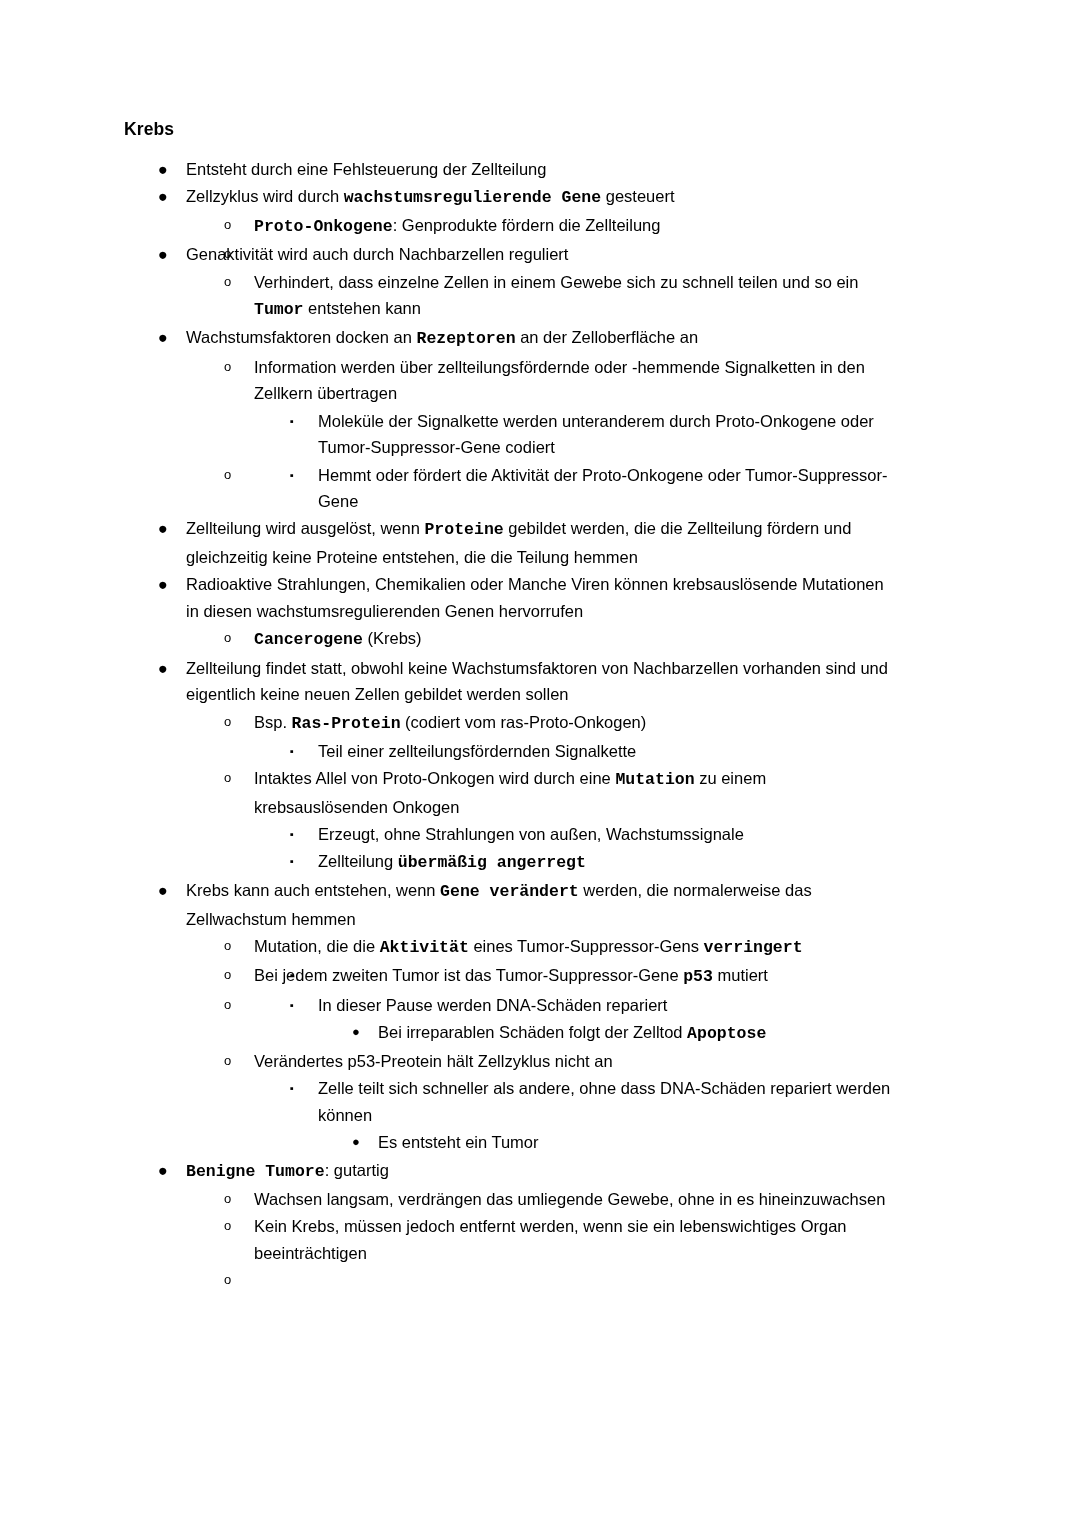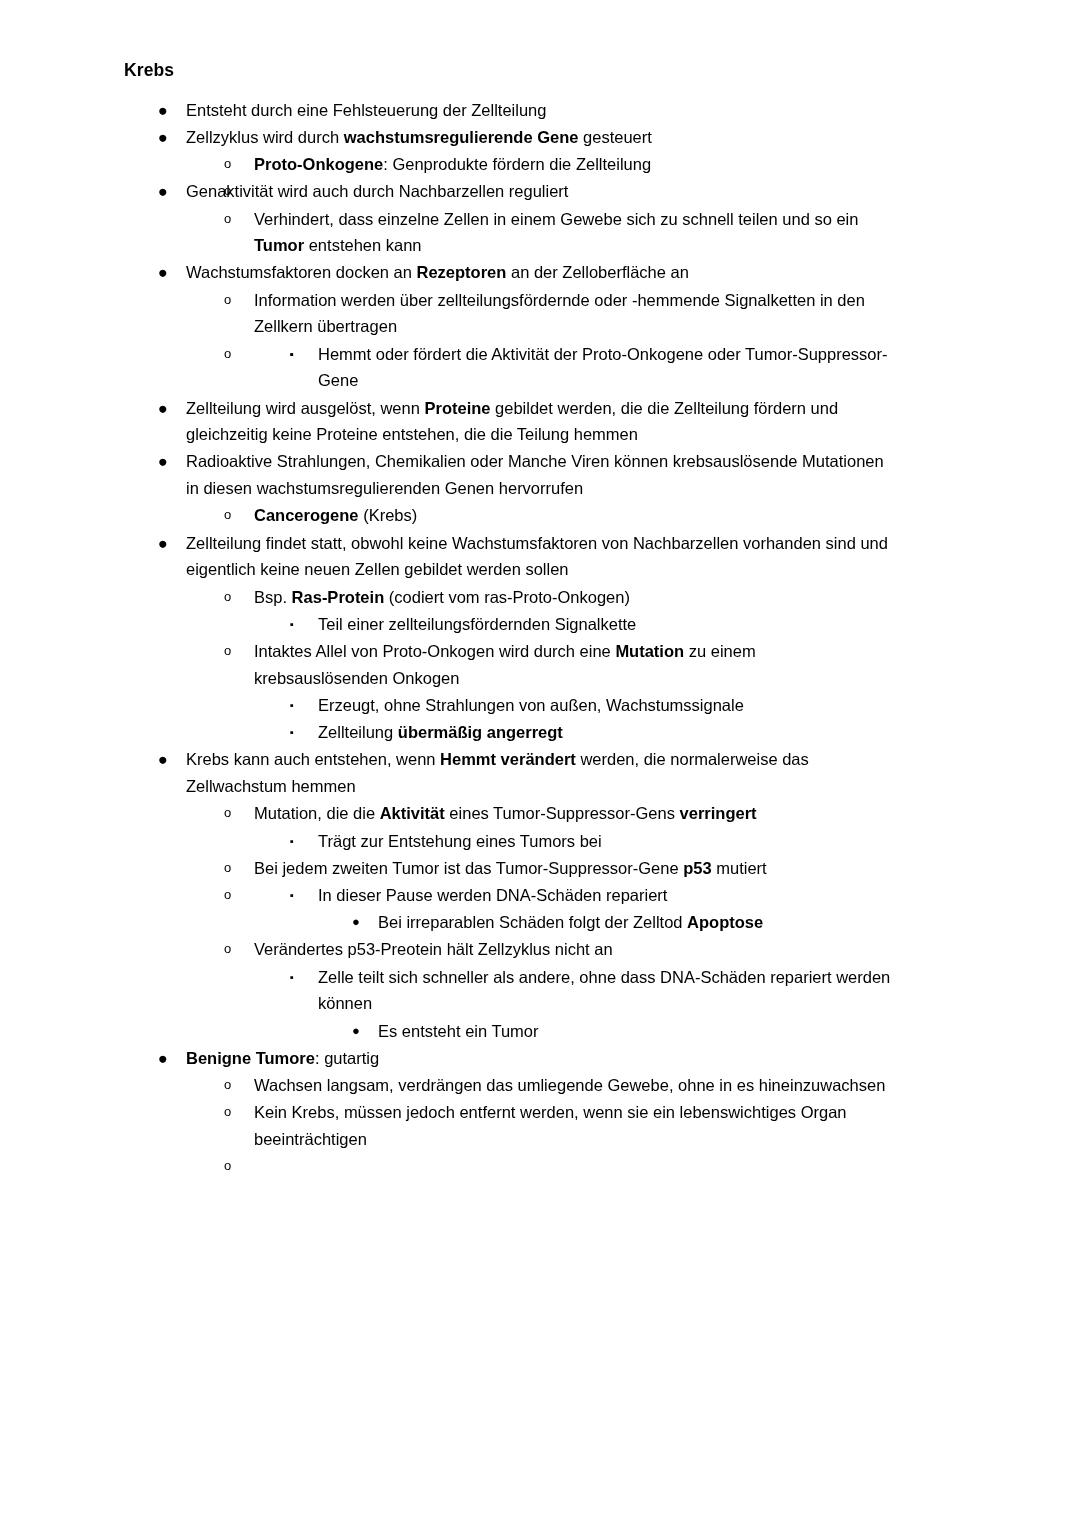--- a/index.html
+++ b/index.html
@@ -11,21 +11,21 @@
     width: 1080px;
     min-height: 1527px;
     font-family: "Liberation Sans", sans-serif;
     color: #000000;
   }
   .page {
     position: relative;
     width: 996px;
     min-height: 1527px;
     box-sizing: border-box;
-    padding: 59px 104px 40px 124px;
+    padding: 118px 104px 40px 124px;
   }
   .doc-title {
     font-size: 17.5px;
     font-weight: bold;
     line-height: 1.35;
     margin: 0 0 14px 0;
     letter-spacing: 0.1px;
   }
   ul.lvl {
     list-style: none;
@@ -78,21 +78,21 @@
   .l4 {
     padding-left: 254px;
   }
   .l4 > .bullet {
     position: absolute;
     left: 228px;
     top: 0;
     font-size: 13px;
     line-height: 2.0;
   }
-  b { font-weight: bold; }
+  b { font-weight: bold; font-family: Liberation Mono, monospace; }
 </style>
 </head>
 <body>
 
 <div class="page">
   <h1 class="doc-title">Krebs</h1>
   <ul class="lvl" id="outline-list">
       <li class="item l1">
         <span class="bullet">●</span>
         <span class="txt">Entsteht durch eine Fehlsteuerung der Zellteilung</span>
@@ -119,20 +119,21 @@
       <li class="item l1">
         <span class="bullet">●</span>
         <span class="txt">Wachstumsfaktoren docken an <b>Rezeptoren</b> an der Zelloberfläche an</span>
       </li>
       <li class="item l2">
         <span class="bullet">o</span>
         <span class="txt">Information werden über zellteilungsfördernde oder -hemmende Signalketten in den Zellkern übertragen</span>
       </li>
       <li class="item l3">
         <span class="bullet">▪</span>
+        <span class="txt">Moleküle der Signalkette werden unteranderem durch Proto-Onkogene oder Tumor-Suppressor-Gene codiert</span>
       </li>
       <li class="item l2">
         <span class="bullet">o</span>
       </li>
       <li class="item l3">
         <span class="bullet">▪</span>
         <span class="txt">Hemmt oder fördert die Aktivität der Proto-Onkogene oder Tumor-Suppressor-Gene</span>
       </li>
       <li class="item l1">
         <span class="bullet">●</span>
@@ -165,29 +166,28 @@
       <li class="item l3">
         <span class="bullet">▪</span>
         <span class="txt">Erzeugt, ohne Strahlungen von außen, Wachstumssignale</span>
       </li>
       <li class="item l3">
         <span class="bullet">▪</span>
         <span class="txt">Zellteilung <b>übermäßig angerregt</b></span>
       </li>
       <li class="item l1">
         <span class="bullet">●</span>
-        <span class="txt">Krebs kann auch entstehen, wenn <b>Hemmt verändert</b> werden, die normalerweise das Zellwachstum hemmen</span>
+        <span class="txt">Krebs kann auch entstehen, wenn <b>Gene verändert</b> werden, die normalerweise das Zellwachstum hemmen</span>
       </li>
       <li class="item l2">
         <span class="bullet">o</span>
         <span class="txt">Mutation, die die <b>Aktivität</b> eines Tumor-Suppressor-Gens <b>verringert</b></span>
       </li>
       <li class="item l3">
         <span class="bullet">▪</span>
-        <span class="txt">Trägt zur Entstehung eines Tumors bei</span>
       </li>
       <li class="item l2">
         <span class="bullet">o</span>
         <span class="txt">Bei jedem zweiten Tumor ist das Tumor-Suppressor-Gene <b>p53</b> mutiert</span>
       </li>
       <li class="item l2">
         <span class="bullet">o</span>
       </li>
       <li class="item l3">
         <span class="bullet">▪</span>

